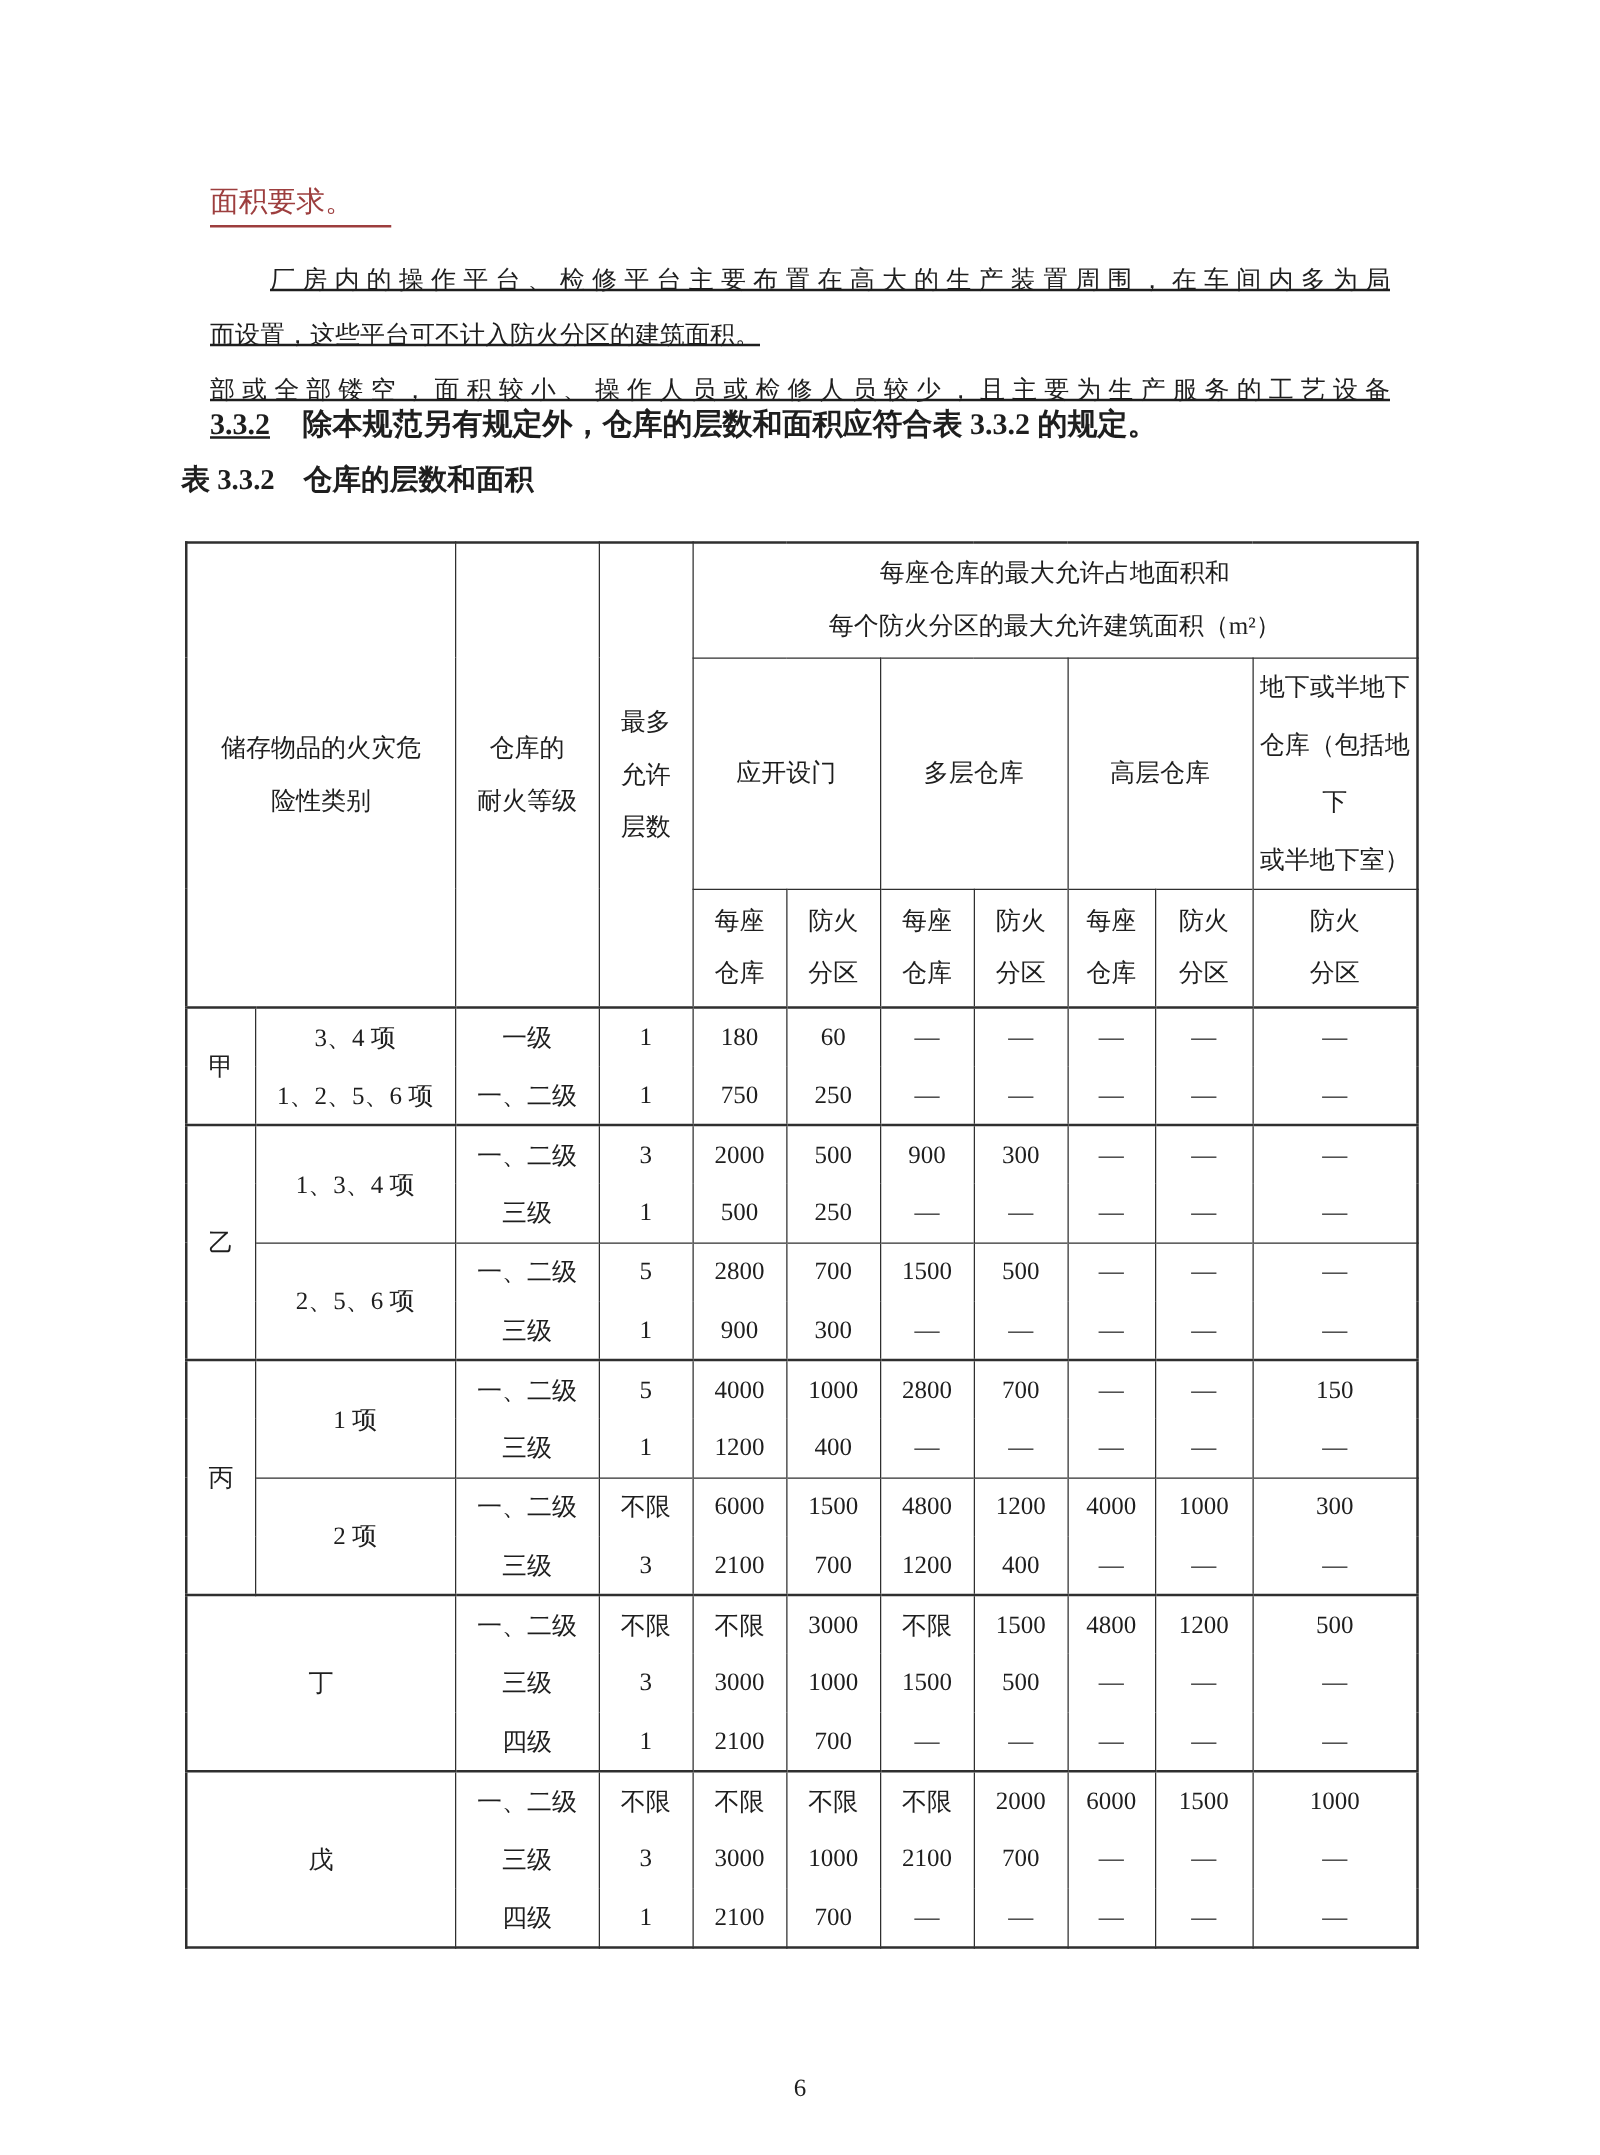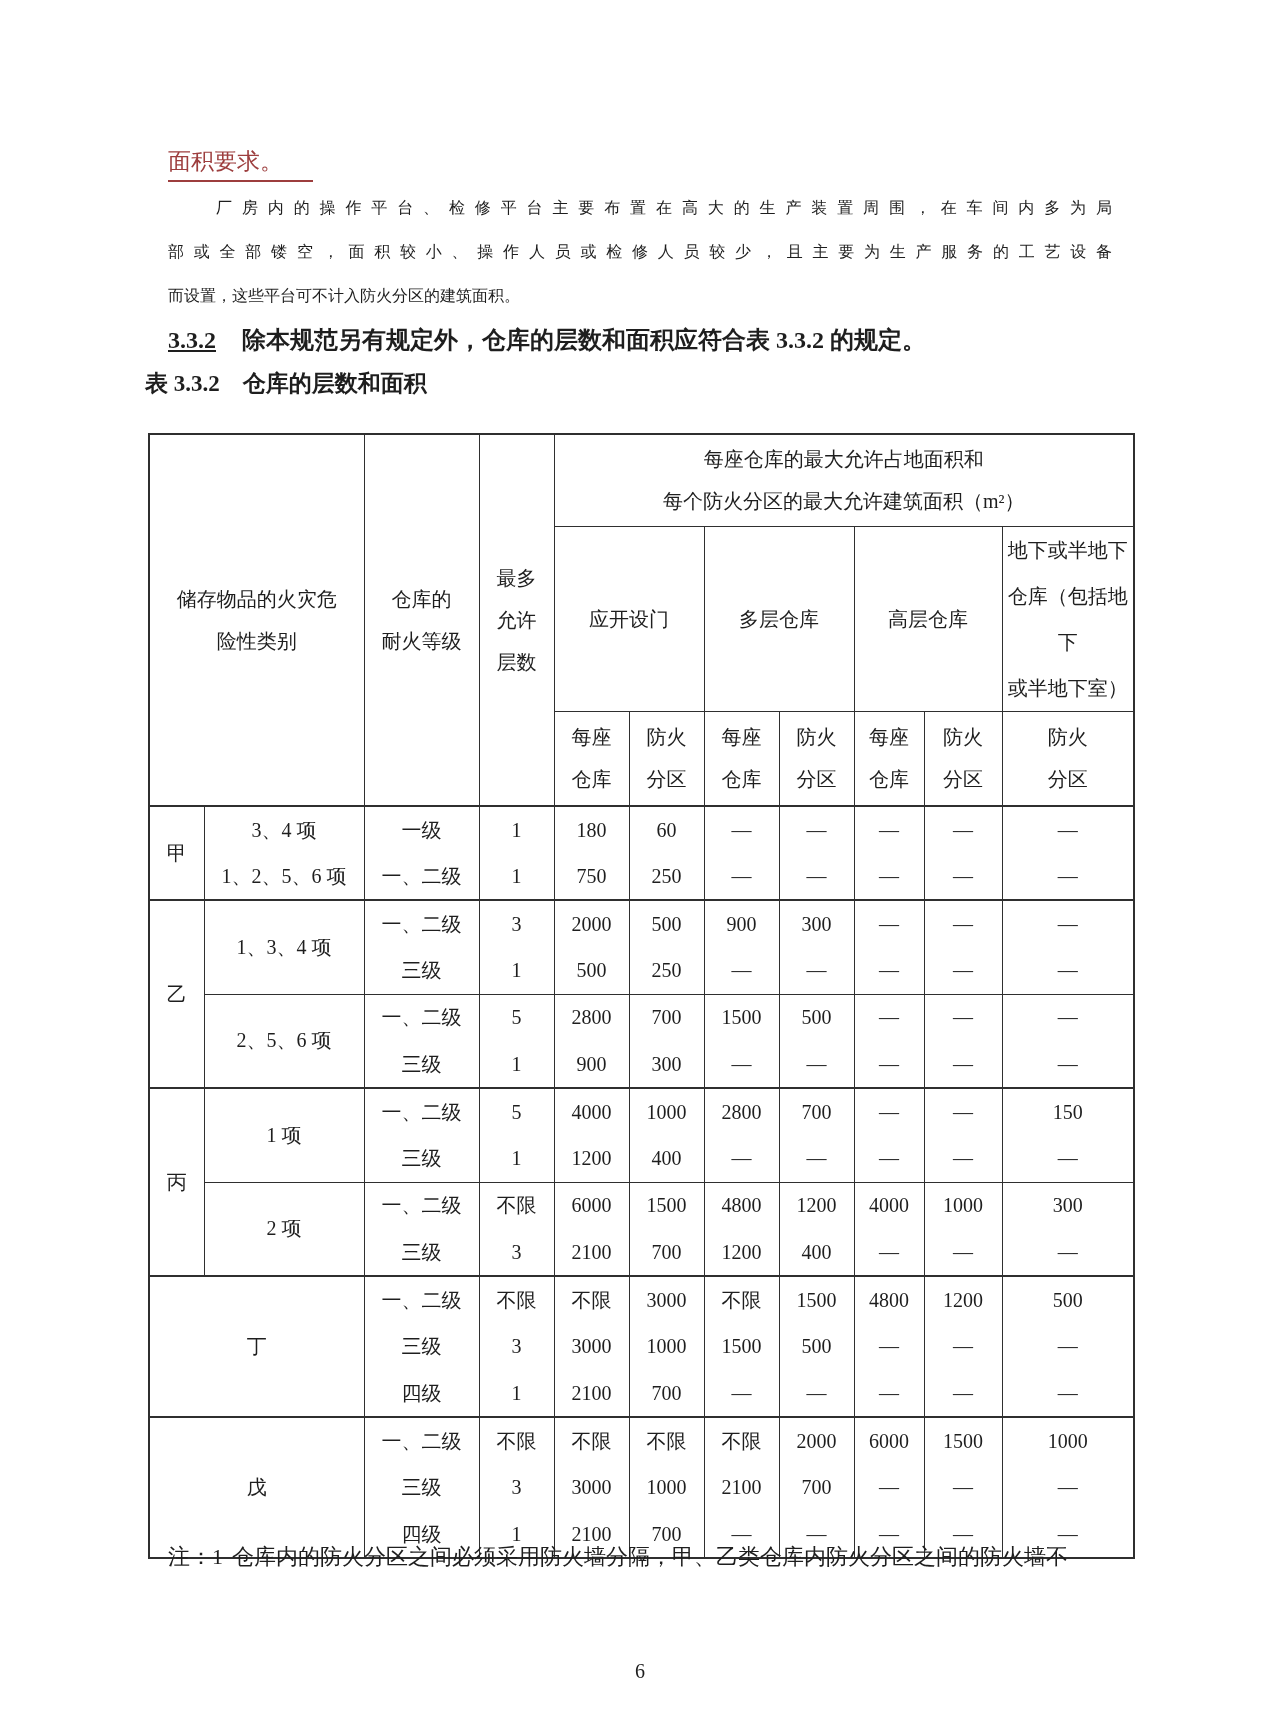--- a/index.html
+++ b/index.html
@@ -19,21 +19,21 @@
   .red-heading{
     position:absolute;left:168px;top:146px;
     font-size:23px;color:var(--red);
   }
   .red-underline{
     display:inline-block;
     padding:0 30px 3px 0;
     border-bottom:2px solid var(--red);
     text-align:right;
   }
-  .para{position:absolute;left:168px;top:186px;width:944px;font-size:16px;}
+  .para{position:absolute;left:168px;top:202px;width:944px;font-size:20px;text-decoration:underline;}
   .pline{height:44px;line-height:44px;white-space:nowrap;}
   .pjust{white-space:normal;text-align:justify;text-align-last:justify;}
   .pindent{padding-left:48px;}
   .clause{
     position:absolute;left:168px;top:318px;width:944px;
     font-size:24px;font-weight:bold;height:44px;line-height:44px;
   }
   .clause-num{margin-right:26px;text-decoration:underline;}
   .table-title{
     position:absolute;left:145px;top:368px;width:990px;
@@ -78,22 +78,22 @@
 <body>
 
 <div class="page">
 
   <div class="red-heading">
     <span class="red-underline">面积要求。</span>
   </div>
 
   <div class="para">
     <div class="pline pjust pindent">厂房内的操作平台、检修平台主要布置在高大的生产装置周围，在车间内多为局</div>
+    <div class="pline">而设置，这些平台可不计入防火分区的建筑面积。</div>
     <div class="pline pjust">部或全部镂空，面积较小、操作人员或检修人员较少，且主要为生产服务的工艺设备</div>
-    <div class="pline">而设置，这些平台可不计入防火分区的建筑面积。</div>
   </div>
 
   <div class="clause">
     <span class="clause-num">3.3.2</span><span>除本规范另有规定外，仓库的层数和面积应符合表 3.3.2 的规定。</span>
   </div>
 
   <div class="table-title">表 3.3.2　仓库的层数和面积</div>
 
   <table class="tbl">
     <colgroup>
@@ -335,20 +335,17 @@
       <td>—</td>
       <td>—</td>
       <td>—</td>
       <td>—</td>
       <td>—</td>
     </tr>
   </tbody>
     </table>
 
   <div class="note">
-    <div class="note-line">
-      <span class="note-label">注：1</span><span>仓库内的防火分区之间必须采用防火墙分隔，甲、乙类仓库内防火分区之间的防火墙不</span>
-    </div>
   </div>
 
   <div class="page-num">6</div>
 
 </div>
 
 </body></html>

